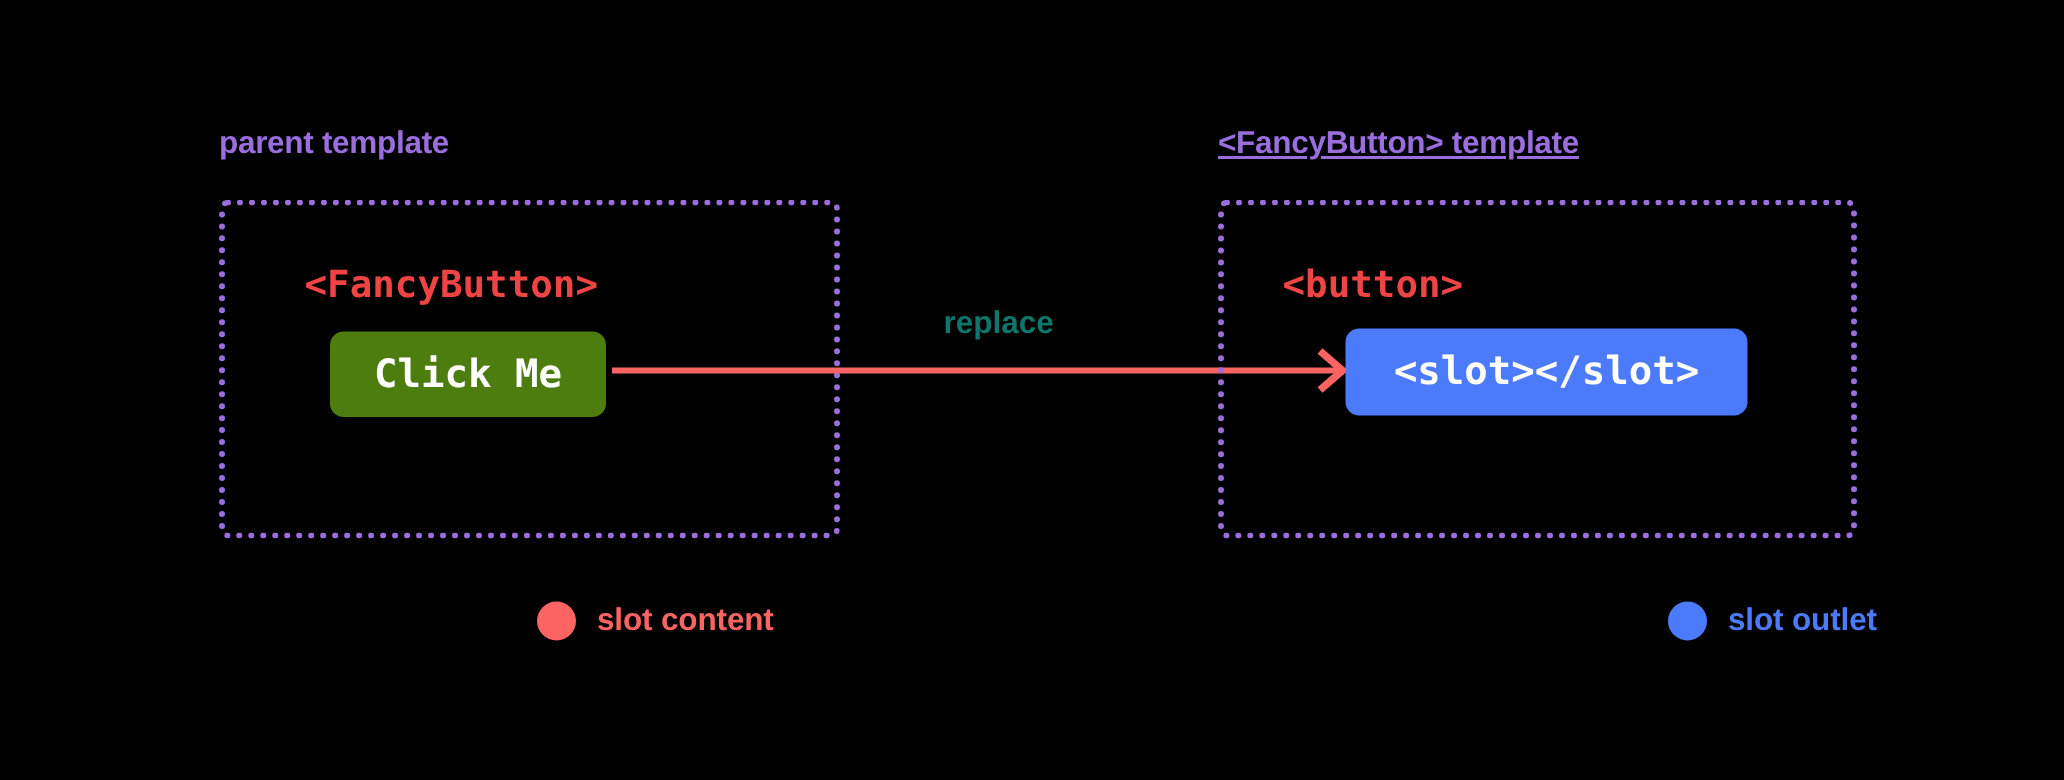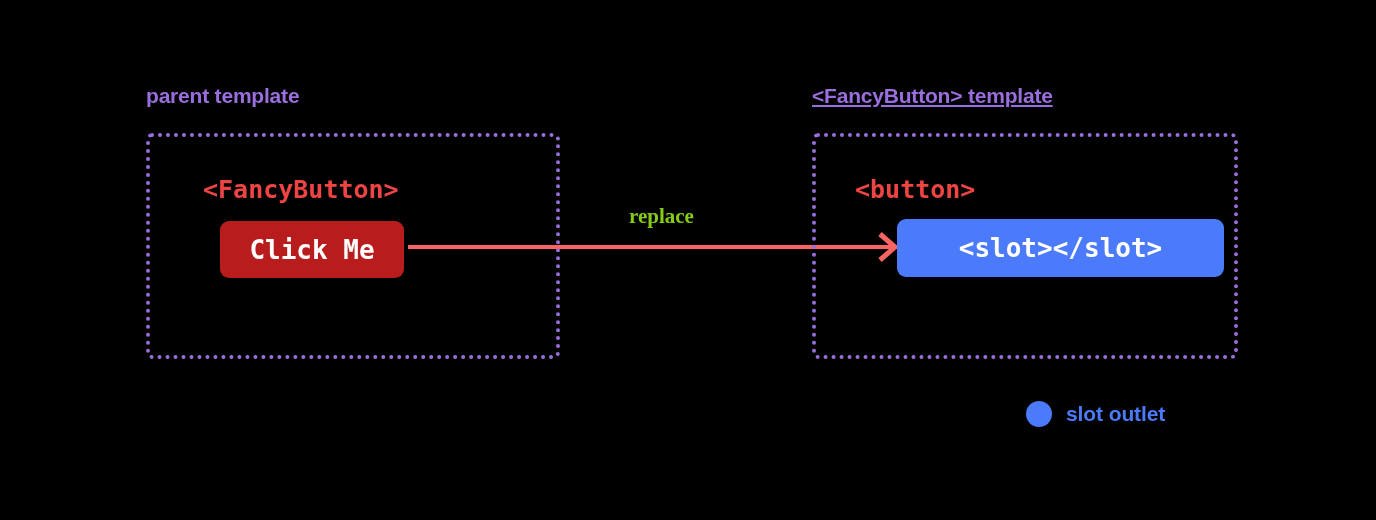--- a/index.html
+++ b/index.html
@@ -65,46 +65,46 @@
     border-radius: 9px;
     font-family: "DejaVu Sans Mono", "Liberation Mono", monospace;
     font-weight: bold;
     font-size: 26px;
     color: #FFFFFF;
     white-space: nowrap;
     box-sizing: border-box;
   }
   #pill-click-me {
     left: 220px; top: 221px; width: 184px; height: 57px;
-    background: #b91c1c;
+    background: #4d7c0f;
   }
   #pill-slot {
-    left: 897px; top: 219px; width: 327px; height: 58px;
+    left: 897px; top: 219px; width: 268px; height: 58px;
     background: #4B7BFB;
   }
 
   
   #arrow-line {
     position: absolute;
     left: 408px; top: 245px;
     width: 486px; height: 4px;
     background: #FC6464;
   }
   #arrow-head {
     position: absolute;
     left: 876px; top: 231px;
     width: 24px; height: 32px;
   }
   #arrow-label {
     position: absolute;
     left: 629px; top: 204px;
-    font-family: Liberation Serif, serif;
+    font-family: Liberation Sans, sans-serif;
     font-weight: bold;
     font-size: 21px;
-    color: #84cc16;
+    color: #0f766e;
     white-space: nowrap;
   }
 
   
   .legend {
     position: absolute;
     display: flex;
     align-items: center;
     gap: 14px;
     white-space: nowrap;
@@ -117,21 +117,21 @@
   .legend-label {
     font-family: "Liberation Sans", sans-serif;
     font-weight: bold;
     font-size: 21px;
     letter-spacing: -0.1px;
   }
   #legend-slot-content { left: 358px; top: 401px; }
   #legend-slot-content .legend-dot { background: #FC6464; }
   #legend-slot-content .legend-label { color: #FC6464; }
 
-  #legend-slot-outlet { left: 1026px; top: 401px; text-align: right; }
+  #legend-slot-outlet { left: 1112px; top: 401px; text-align: right; }
   #legend-slot-outlet .legend-dot { background: #4B7BFB; }
   #legend-slot-outlet .legend-label { color: #4B7BFB; }
 </style>
 </head>
 <body>
 
 <div id="stage">
 
   <div class="panel-title" id="title-parent">parent template</div>
 
@@ -152,19 +152,23 @@
 
   <div class="panel-title" id="title-fancy">&lt;FancyButton&gt; template</div>
 
   <div class="dotted-box" id="box-fancy"></div>
 
   <div class="code" id="code-open-button">&lt;button&gt;</div>
 
   <div class="pill" id="pill-slot">&lt;slot&gt;&lt;/slot&gt;</div>
 
 
+  <div class="legend" id="legend-slot-content">
+    <span class="legend-dot"></span>
+    <span class="legend-label">slot content</span>
+  </div>
 
   <div class="legend" id="legend-slot-outlet">
     <span class="legend-dot"></span>
     <span class="legend-label">slot outlet</span>
   </div>
 
 </div>
 
 </body></html>

